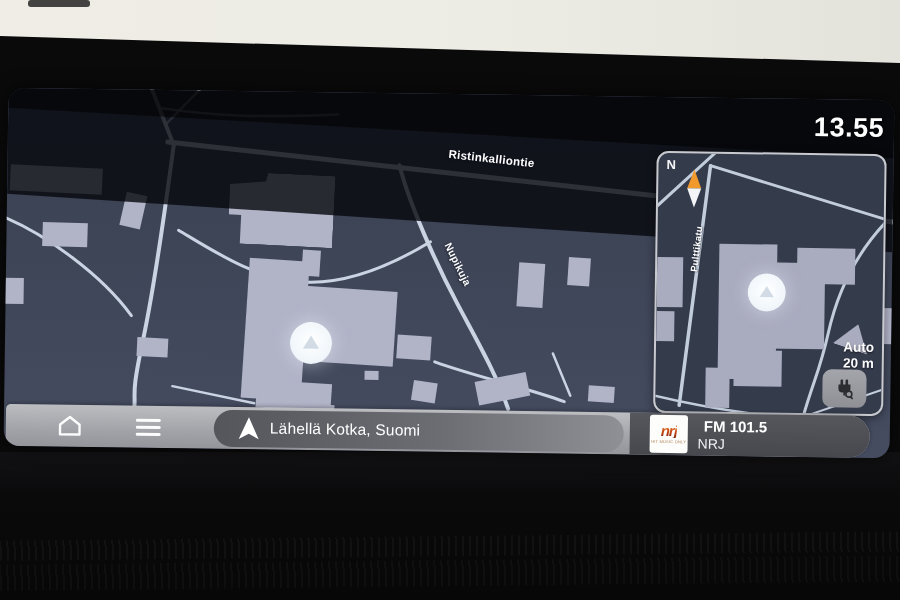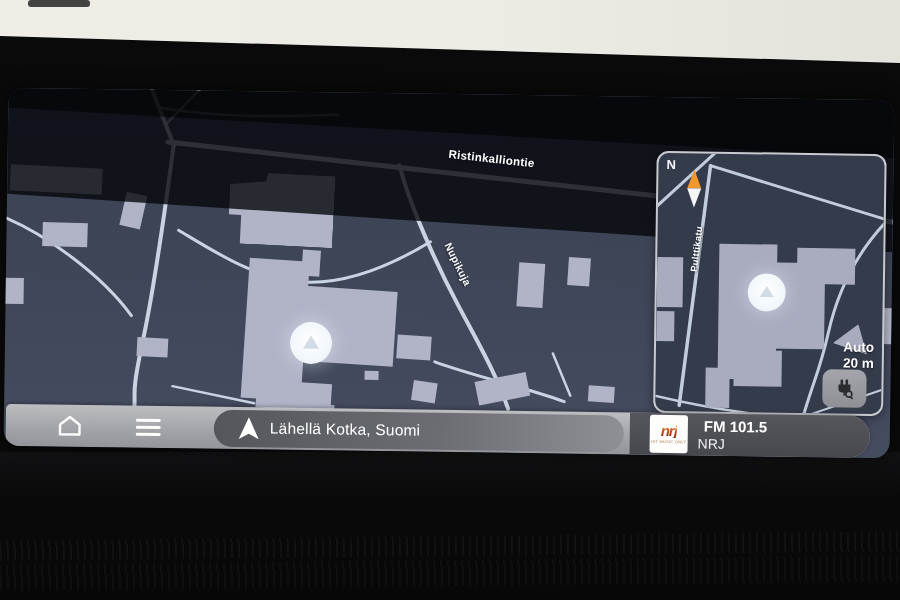--- a/index.html
+++ b/index.html
@@ -211,20 +211,21 @@
           <rect x="12" y="2" width="2.6" height="6" rx="1"></rect>
           <path d="M5,7 h12 v4 a4,4 0 0 1 -4,4 h-4 a4,4 0 0 1 -4,-4 z"></path>
           <rect x="10" y="14" width="2" height="4"></rect>
         </g>
         <circle cx="15.5" cy="16.5" r="3" fill="none" stroke="#2c2d31" stroke-width="1.6"></circle>
         <rect x="17.5" y="18.5" width="3.4" height="1.8" rx="0.9" transform="rotate(40 17.5 18.5)" fill="#2c2d31"></rect>
       </svg>
     </div>
   </div>
 
+  <div class="clock">13.55</div>
 
   <div class="bottom-bar">
     <div class="bar-btn" style="left:44px;width:40px;">
       <svg width="26" height="24" viewBox="0 0 24 22">
         <path d="M3,10 L12,3 L21,10 L21,19 L3,19 Z" fill="none" stroke="#fcfcfd" stroke-width="2.2" stroke-linejoin="round"></path>
       </svg>
     </div>
     <div class="bar-btn" style="left:122px;width:40px;">
       <div class="menu-lines">
           <span></span>

